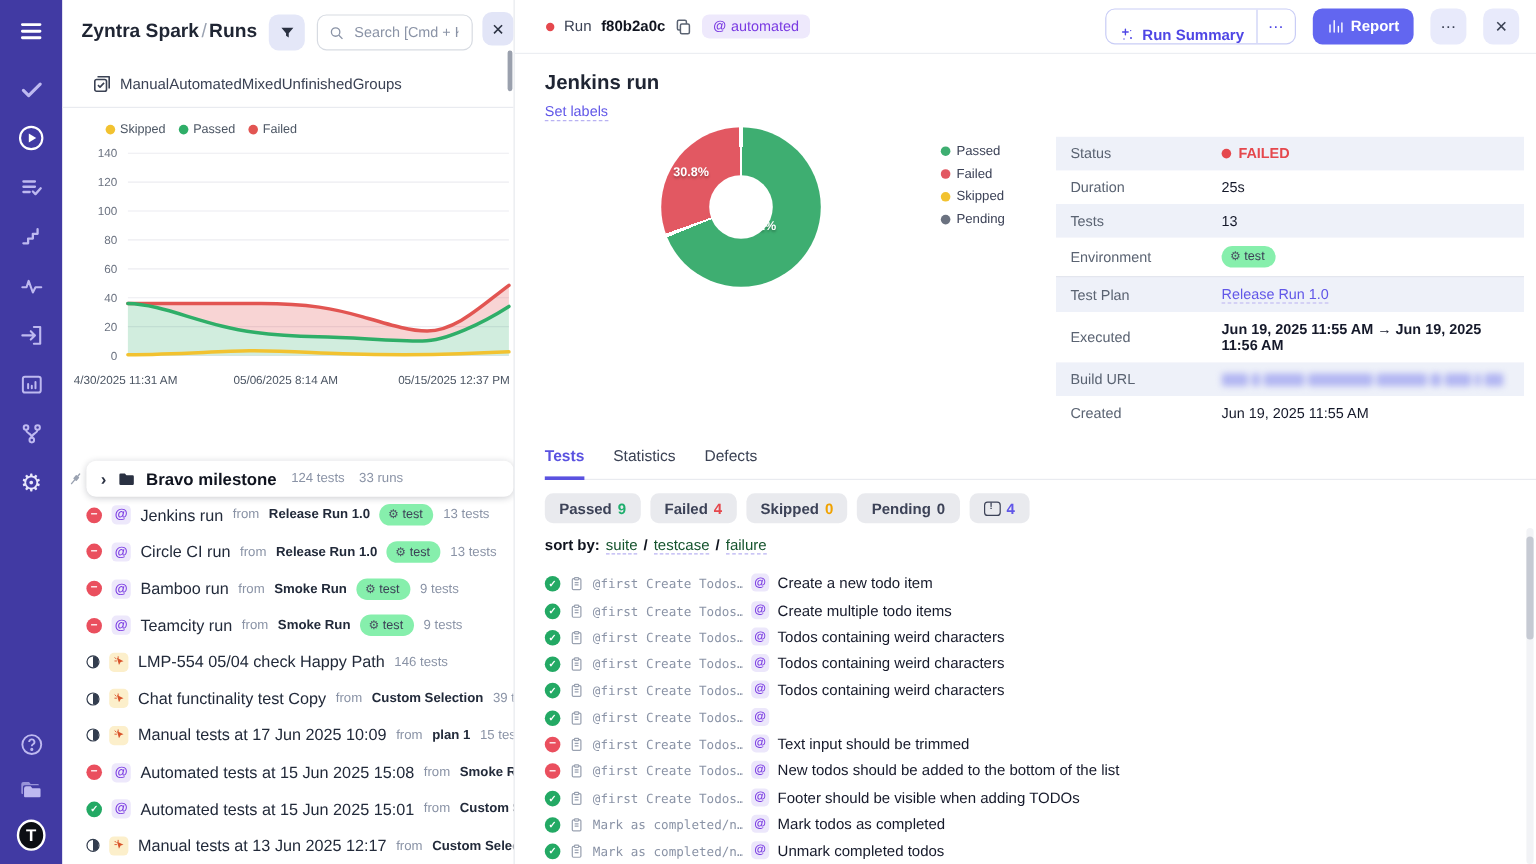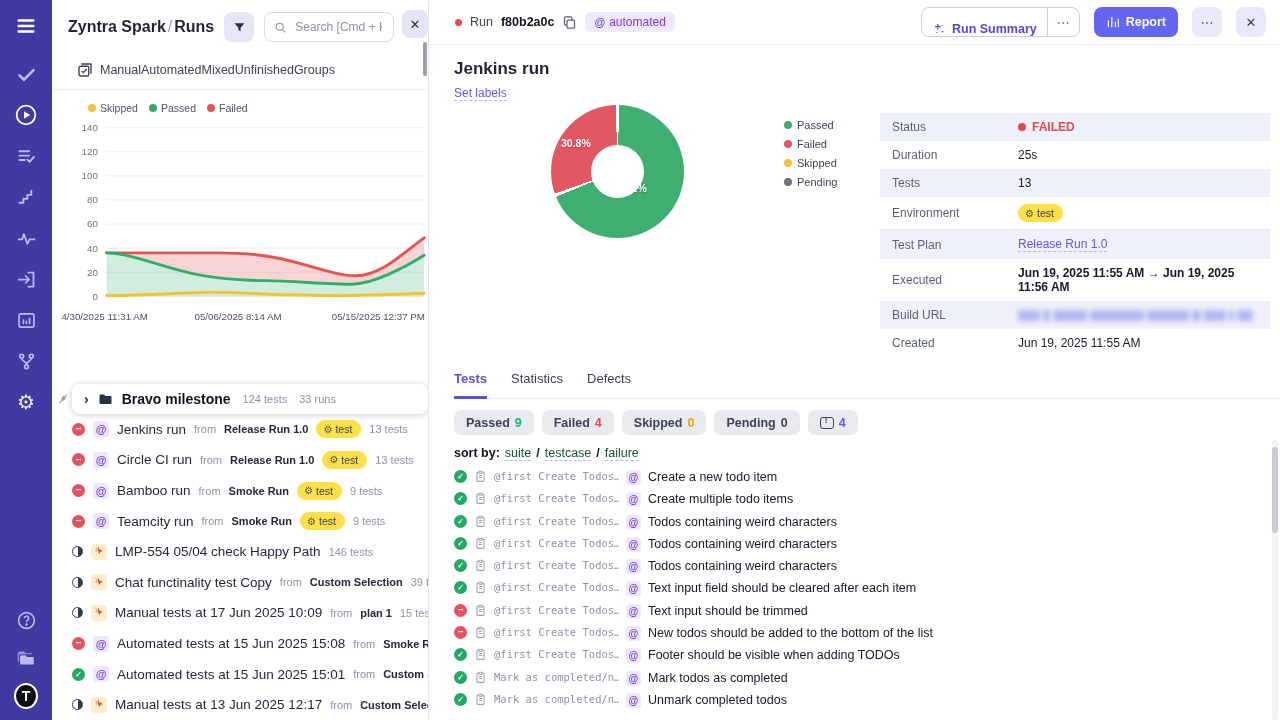--- a/index.html
+++ b/index.html
@@ -52,21 +52,21 @@
   .from-n { font-size:11px; font-weight:bold; color:#222a3a; }
   .tcount { font-size:11px; color:#8a93a6; }
 
   .st { width:13px; height:13px; border-radius:50%; flex:0 0 13px; display:flex; align-items:center; justify-content:center; color:#fff; font-weight:bold; }
   .st-failed { background:#EA4F5E; } .st-failed::before { content:"–"; font-size:10px; margin-top:-1.5px; }
   .st-passed { background:#23A964; } .st-passed::before { content:"✓"; font-size:8px; }
   .st-partial { width:11px; height:11px; flex:0 0 11px; border:1.5px solid #333d4e; background:linear-gradient(90deg,#ffffff 50%,#333d4e 50%); }
   .ti { width:16px; height:16px; border-radius:4px; flex:0 0 16px; display:flex; align-items:center; justify-content:center; }
   .ti-auto { background:#EDE8FB; color:#7A3BE2; font-weight:bold; font-size:11px; } .ti-auto::before { content:"@"; }
   .ti-manual { background:#FCEFCB; }
-  .badge { background:#fde047; border-radius:10px; font-size:10.5px; color:#3c4257; padding:3px 9px 3px 7px; display:inline-flex; align-items:center; gap:3px; white-space:nowrap; }
+  .badge { background:#86efac; border-radius:10px; font-size:10.5px; color:#3c4257; padding:3px 9px 3px 7px; display:inline-flex; align-items:center; gap:3px; white-space:nowrap; }
   .badge::before { content:"⚙"; font-size:10px; color:#4b5563; }
 
   
   .rp { flex:1; display:flex; flex-direction:column; position:relative; overflow:hidden; background:#fff; }
   .rp-top { height:45px; border-bottom:1px solid #eceef2; display:flex; align-items:center; gap:8px; padding:0 14px 0 26px; flex:0 0 45px; }
   .rdot { width:7px; height:7px; border-radius:50%; background:#E5484D; }
   .run-word { font-size:12.5px; color:#3b4254; }
   .run-id { font-size:12.5px; font-weight:bold; color:#10141f; }
   .copy-icn { width:15px; height:15px; color:#5a6372; cursor:pointer; }
   .auto-badge { background:#EEE9FC; border-radius:6px; padding:3px 9px; display:inline-flex; align-items:center; gap:4px; font-size:12px; color:#7A3BE2; cursor:pointer; }
@@ -111,21 +111,21 @@
   .c-green { color:#1FAE6D; } .c-red { color:#E5484D; } .c-orange { color:#F0A200; } .c-dark { color:#3c4257; } .c-purple { color:#6157E8; }
   .search2 { margin-left:6px; width:175px; height:27px; border:1px solid #d9dde4; border-radius:8px; display:flex; align-items:center; gap:6px; padding:0 9px; }
   .search2 input { border:0; outline:0; font-size:12px; flex:1; min-width:0; font-family:inherit; }
   .search2 input::placeholder { color:#8a93a6; }
 
   .sort-row { margin-top:11px; font-size:12.5px; color:#10141f; font-weight:bold; display:flex; gap:5px; align-items:baseline; }
   .sort-opt { color:#14532d; font-weight:normal; border-bottom:1px dashed #b9b2f2; cursor:pointer; }
   .sort-sep { color:#10141f; }
 
   .tlist { margin-top:9px; }
-  .trow { display:flex; align-items:flex-start; gap:7px; height:22.3px; font-size:12.5px; white-space:nowrap; cursor:pointer; }
+  .trow { display:flex; align-items:flex-end; gap:7px; height:22.3px; font-size:12.5px; white-space:nowrap; cursor:pointer; }
   .clip { width:13px; height:13px; color:#9aa2b1; flex:0 0 13px; }
   .suite { font-family:"DejaVu Sans Mono", monospace; font-size:10.5px; color:#8a93a6; width:125px; flex:0 0 125px; overflow:hidden; }
   .at { width:15px; height:15px; border-radius:4px; background:#ECE7FB; color:#7A3BE2; font-weight:bold; font-size:10px; display:flex; align-items:center; justify-content:center; flex:0 0 15px; }
   .at::before { content:"@"; }
   .ttitle { color:#15192a; }
 
   .rsb-track { position:absolute; right:2px; top:440px; bottom:0; width:6px; background:#f2f3f6; border-radius:3px; }
   .rsb-thumb { position:absolute; right:2px; top:447px; width:6px; height:86px; background:#c6cad3; border-radius:3px; cursor:pointer; }
 
   .bubble { width:14px; height:12px; border:1.5px solid #3c4257; border-radius:3px; position:relative; display:inline-block; }
@@ -645,21 +645,20 @@
       </div>
       <div class="trow">
         <span class="st st-passed"></span>
         <svg class="clip" viewBox="0 0 20 20" fill="none" stroke="currentColor" stroke-width="1.6">
             <rect x="4.5" y="3.5" width="11" height="14" rx="1.5"></rect>
             <rect x="7.3" y="2" width="5.4" height="3" rx="1" fill="#fff"></rect>
             <path d="M7.5 8.5h5M7.5 11.5h5"></path>
           </svg>
         <span class="suite">@first Create Todos…</span>
         <span class="at"></span>
-        <span class="ttitle">Text input field should be cleared after each item</span>
       </div>
       <div class="trow">
         <span class="st st-failed"></span>
         <svg class="clip" viewBox="0 0 20 20" fill="none" stroke="currentColor" stroke-width="1.6">
             <rect x="4.5" y="3.5" width="11" height="14" rx="1.5"></rect>
             <rect x="7.3" y="2" width="5.4" height="3" rx="1" fill="#fff"></rect>
             <path d="M7.5 8.5h5M7.5 11.5h5"></path>
           </svg>
         <span class="suite">@first Create Todos…</span>
         <span class="at"></span>

